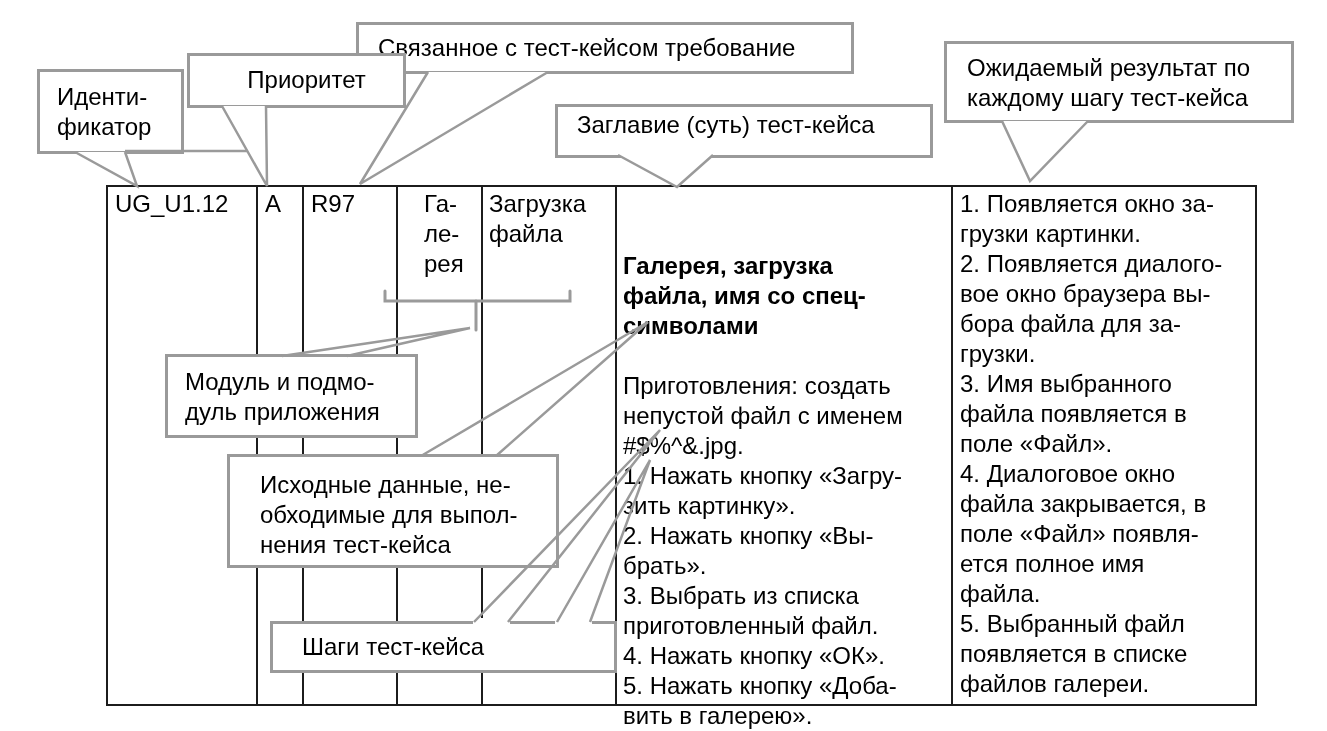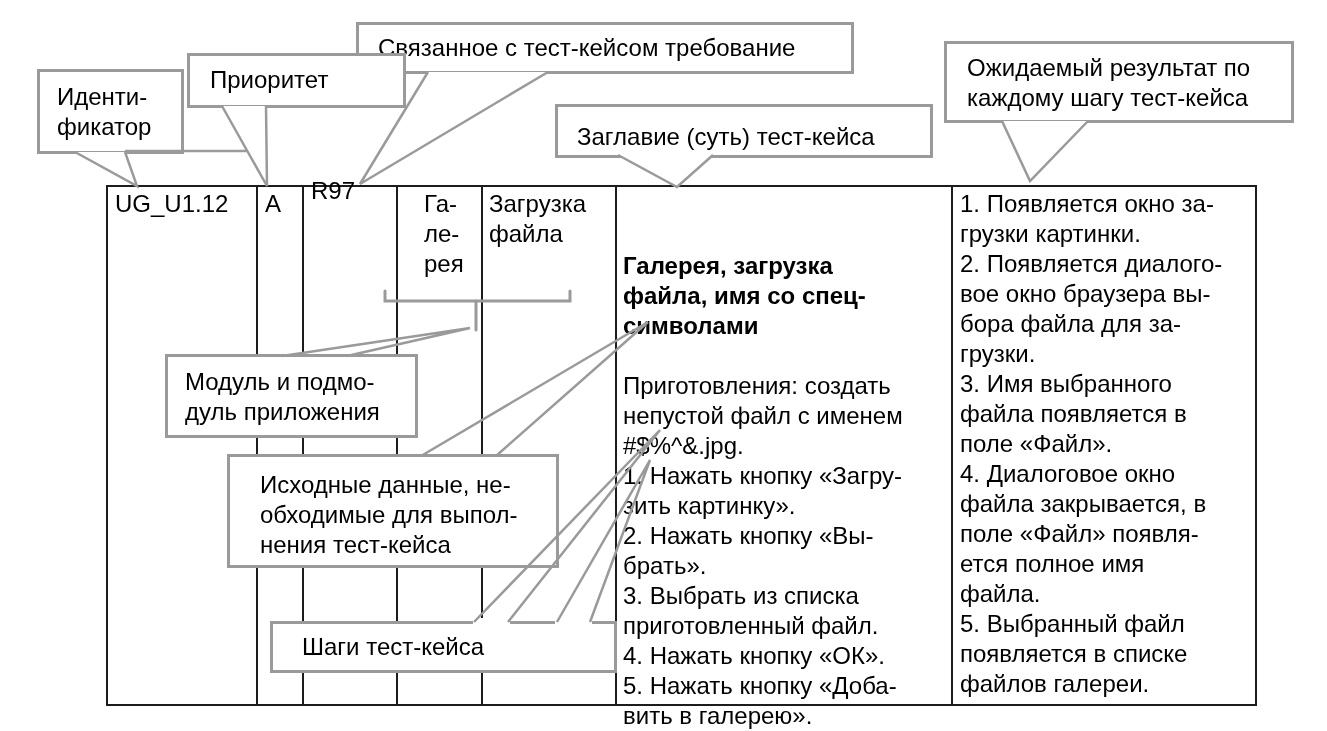--- a/index.html
+++ b/index.html
@@ -19,23 +19,23 @@
   .vline{position:absolute;top:187px;height:517px;width:2px;background:#1c1c1c;}
   .cell{position:absolute;white-space:pre-line;}
   .cell-title-bold{font-weight:bold;white-space:pre-line;margin-top:32px;}
   .cell-body{white-space:pre-line;}
   
   .callout{
     position:absolute;background:#ffffff;border:3px solid #9a9a9a;
     box-sizing:border-box;white-space:pre-line;z-index:3;
   }
   #co-identifier{left:37px;top:69px;width:147px;height:85px;padding:10px 0 0 17px;}
-  #co-priority{left:187px;top:53px;width:219px;height:55px;padding:9px 0 0 20px;}
+  #co-priority{left:187px;top:53px;width:219px;height:55px;padding:9px 0 0 20px;text-align:center;}
   #co-requirement{left:356px;top:22px;width:498px;height:52px;padding:8px 0 0 19px;}
-  #co-title{left:555px;top:104px;width:378px;height:54px;padding:15px 0 0 19px;}
+  #co-title{left:555px;top:104px;width:378px;height:54px;padding:3px 0 0 19px;}
   #co-expected{left:944px;top:41px;width:350px;height:82px;padding:9px 0 0 20px;}
   #co-module{left:165px;top:354px;width:253px;height:84px;padding:10px 16px 0 17px;}
   #co-inputdata{left:227px;top:454px;width:332px;height:114px;padding:13px 0 0 30px;}
   #co-steps{left:270px;top:621px;width:347px;height:52px;padding:8px 0 16px 29px;}
   
   #overlay{position:absolute;left:0;top:0;width:1327px;height:731px;z-index:5;pointer-events:none;}
   .ptr-fill{fill:#ffffff;stroke:#9a9a9a;stroke-width:2.5;}
   .ptr-open{fill:none;stroke:#9a9a9a;stroke-width:2.5;}
   .brace{fill:none;stroke:#9a9a9a;stroke-width:3;stroke-linecap:round;}
   .conn{stroke:#9a9a9a;stroke-width:2.5;}
@@ -49,21 +49,21 @@
   <div class="table-frame"></div>
   <div class="vline" style="left:256px;"></div>
   <div class="vline" style="left:302px;"></div>
   <div class="vline" style="left:396px;"></div>
   <div class="vline" style="left:481px;"></div>
   <div class="vline" style="left:615px;"></div>
   <div class="vline" style="left:951px;"></div>
 
   <div class="cell" style="left:115px;top:189px;">UG_U1.12</div>
   <div class="cell" style="left:265px;top:189px;">A</div>
-  <div class="cell" style="left:311px;top:176px;">R97</div>
+  <div class="cell" style="left:311px;top:189px;">R97</div>
   <div class="cell" style="left:404px;top:189px;margin-left:20px;">Га-
 ле-
 рея</div>
   <div class="cell" style="left:489px;top:189px;">Загрузка
 файла</div>
   <div class="cell" style="left:623px;top:189px;width:330px;">
     <div class="cell-title-bold">Галерея, загрузка
 файла, имя со спец-
 символами</div>
     <div class="cell-body">Приготовления: создать

